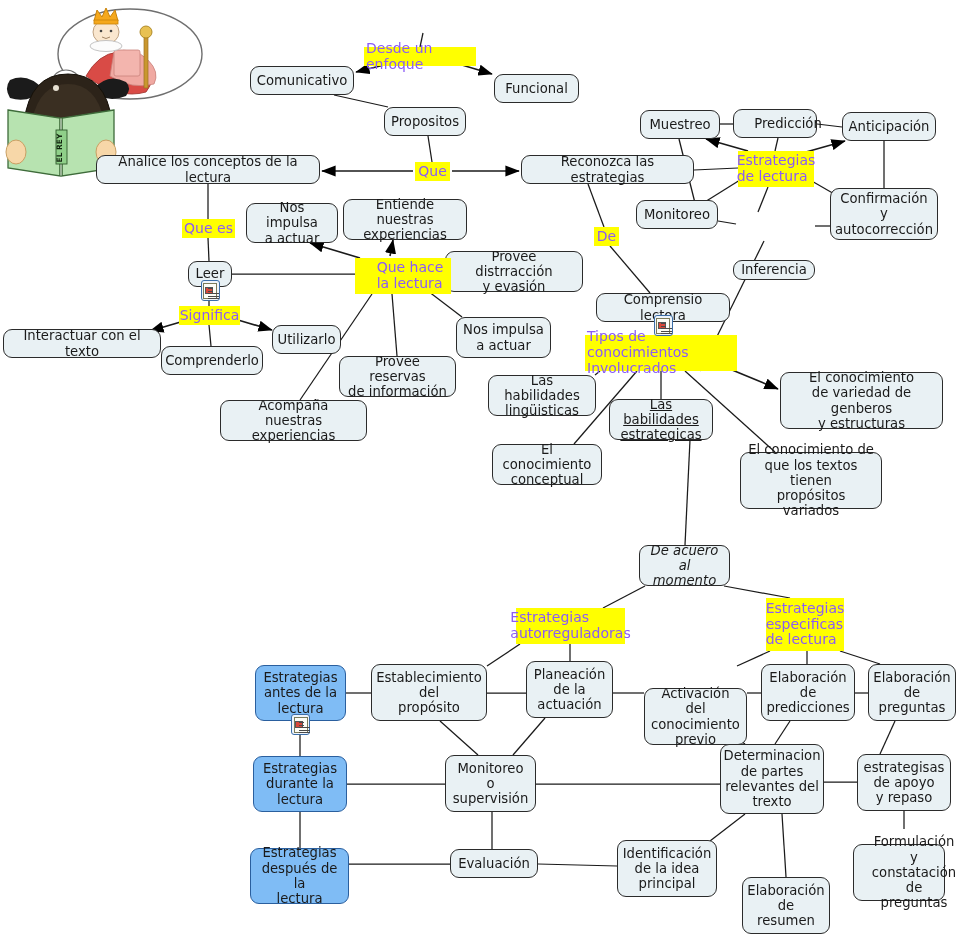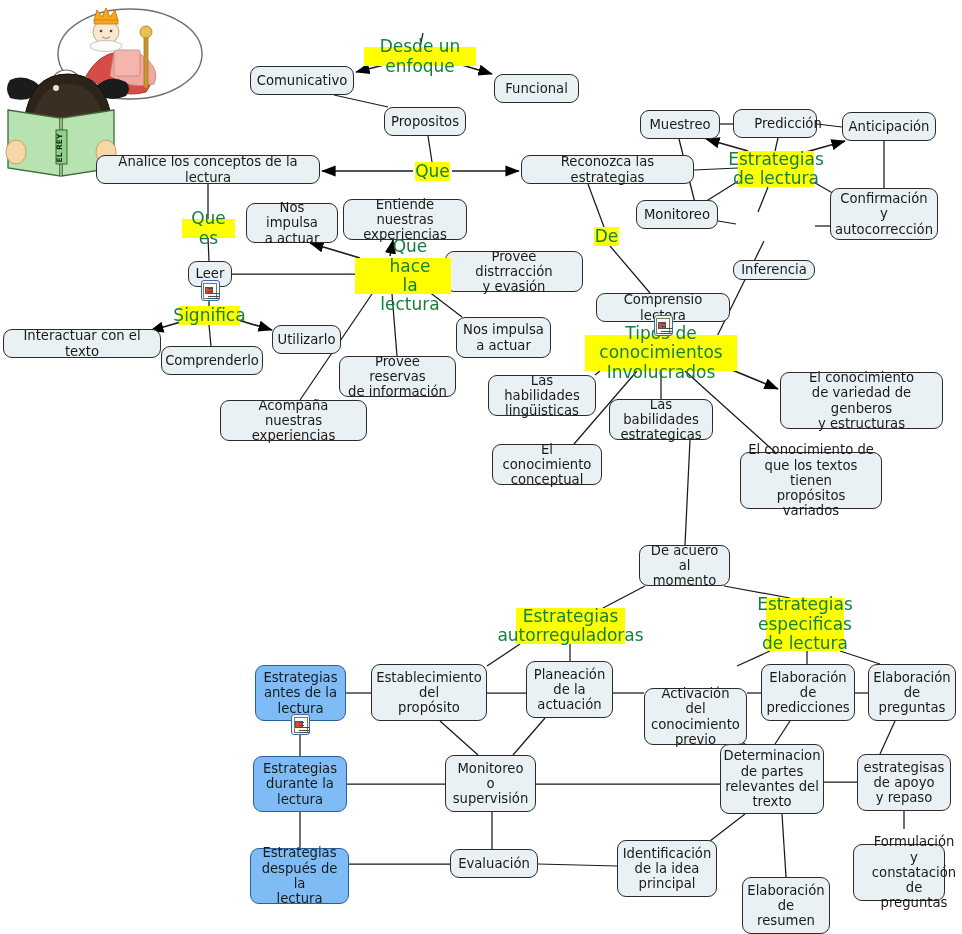--- a/index.html
+++ b/index.html
@@ -54,24 +54,24 @@
     color: #3a0b33;
     font-weight: bold;
     font-size: 14.4px;
   }
   .label {
     position: absolute;
     box-sizing: border-box;
     display: flex;
     align-items: center;
     justify-content: center;
-    text-align: center;
+    text-align: left;
     background: #ffff00;
-    color: #15803d;
-    font-size: 17px;
+    color: #8b5cf6;
+    font-size: 14px;
     line-height: 1.14;
     z-index: 5;
     white-space: pre-line;
     padding: 0 2px;
   }
   .doc-icon {
     position: absolute;
     width: 19px;
     height: 21px;
     z-index: 7;
@@ -294,31 +294,31 @@
           <div class="pic"></div>
           <div class="ln" style="top: 4.5px; width: 5px;"></div>
           <div class="ln" style="top: 7px; width: 5px;"></div>
           <div class="ln" style="top: 9.5px; width: 11px;"></div>
           <div class="ln" style="top: 12px; width: 11px;"></div>
           <div class="ln" style="top: 14.5px; width: 11px;"></div>
         </div>
       </div>
       <div class="node" style="left: 488px; top: 375px; width: 108px; height: 41px;">Las habilidades
 lingüisticas</div>
-      <div class="node" style="left: 609px; top: 399px; width: 104px; height: 41px;">Las babilidades
+      <div class="node" style="left: 609px; top: 399px; width: 104px; height: 41px; text-decoration: underline;">Las babilidades
 estrategicas</div>
       <div class="node" style="left: 492px; top: 444px; width: 110px; height: 41px;">El conocimiento
 conceptual</div>
       <div class="node" style="left: 780px; top: 372px; width: 163px; height: 57px;">El conocimiento
 de variedad de genberos
 y estructuras</div>
       <div class="node" style="left: 740px; top: 452px; width: 142px; height: 57px;">El conocimiento de
 que los textos tienen
 propósitos variados</div>
-      <div class="node" style="left: 639px; top: 545px; width: 91px; height: 41px;">De acuero al
+      <div class="node" style="left: 639px; top: 545px; width: 91px; height: 41px; font-style: italic;">De acuero al
 momento</div>
       <div class="node blue" style="left: 255px; top: 665px; width: 91px; height: 56px;">Estrategias
 antes de la
 lectura</div>
       <div class="doc-icon" style="left: 291px; top: 714px;">
         <div class="frame"></div>
         <div class="sheet">
           <div class="pic"></div>
           <div class="ln" style="top: 4.5px; width: 5px;"></div>
           <div class="ln" style="top: 7px; width: 5px;"></div>

